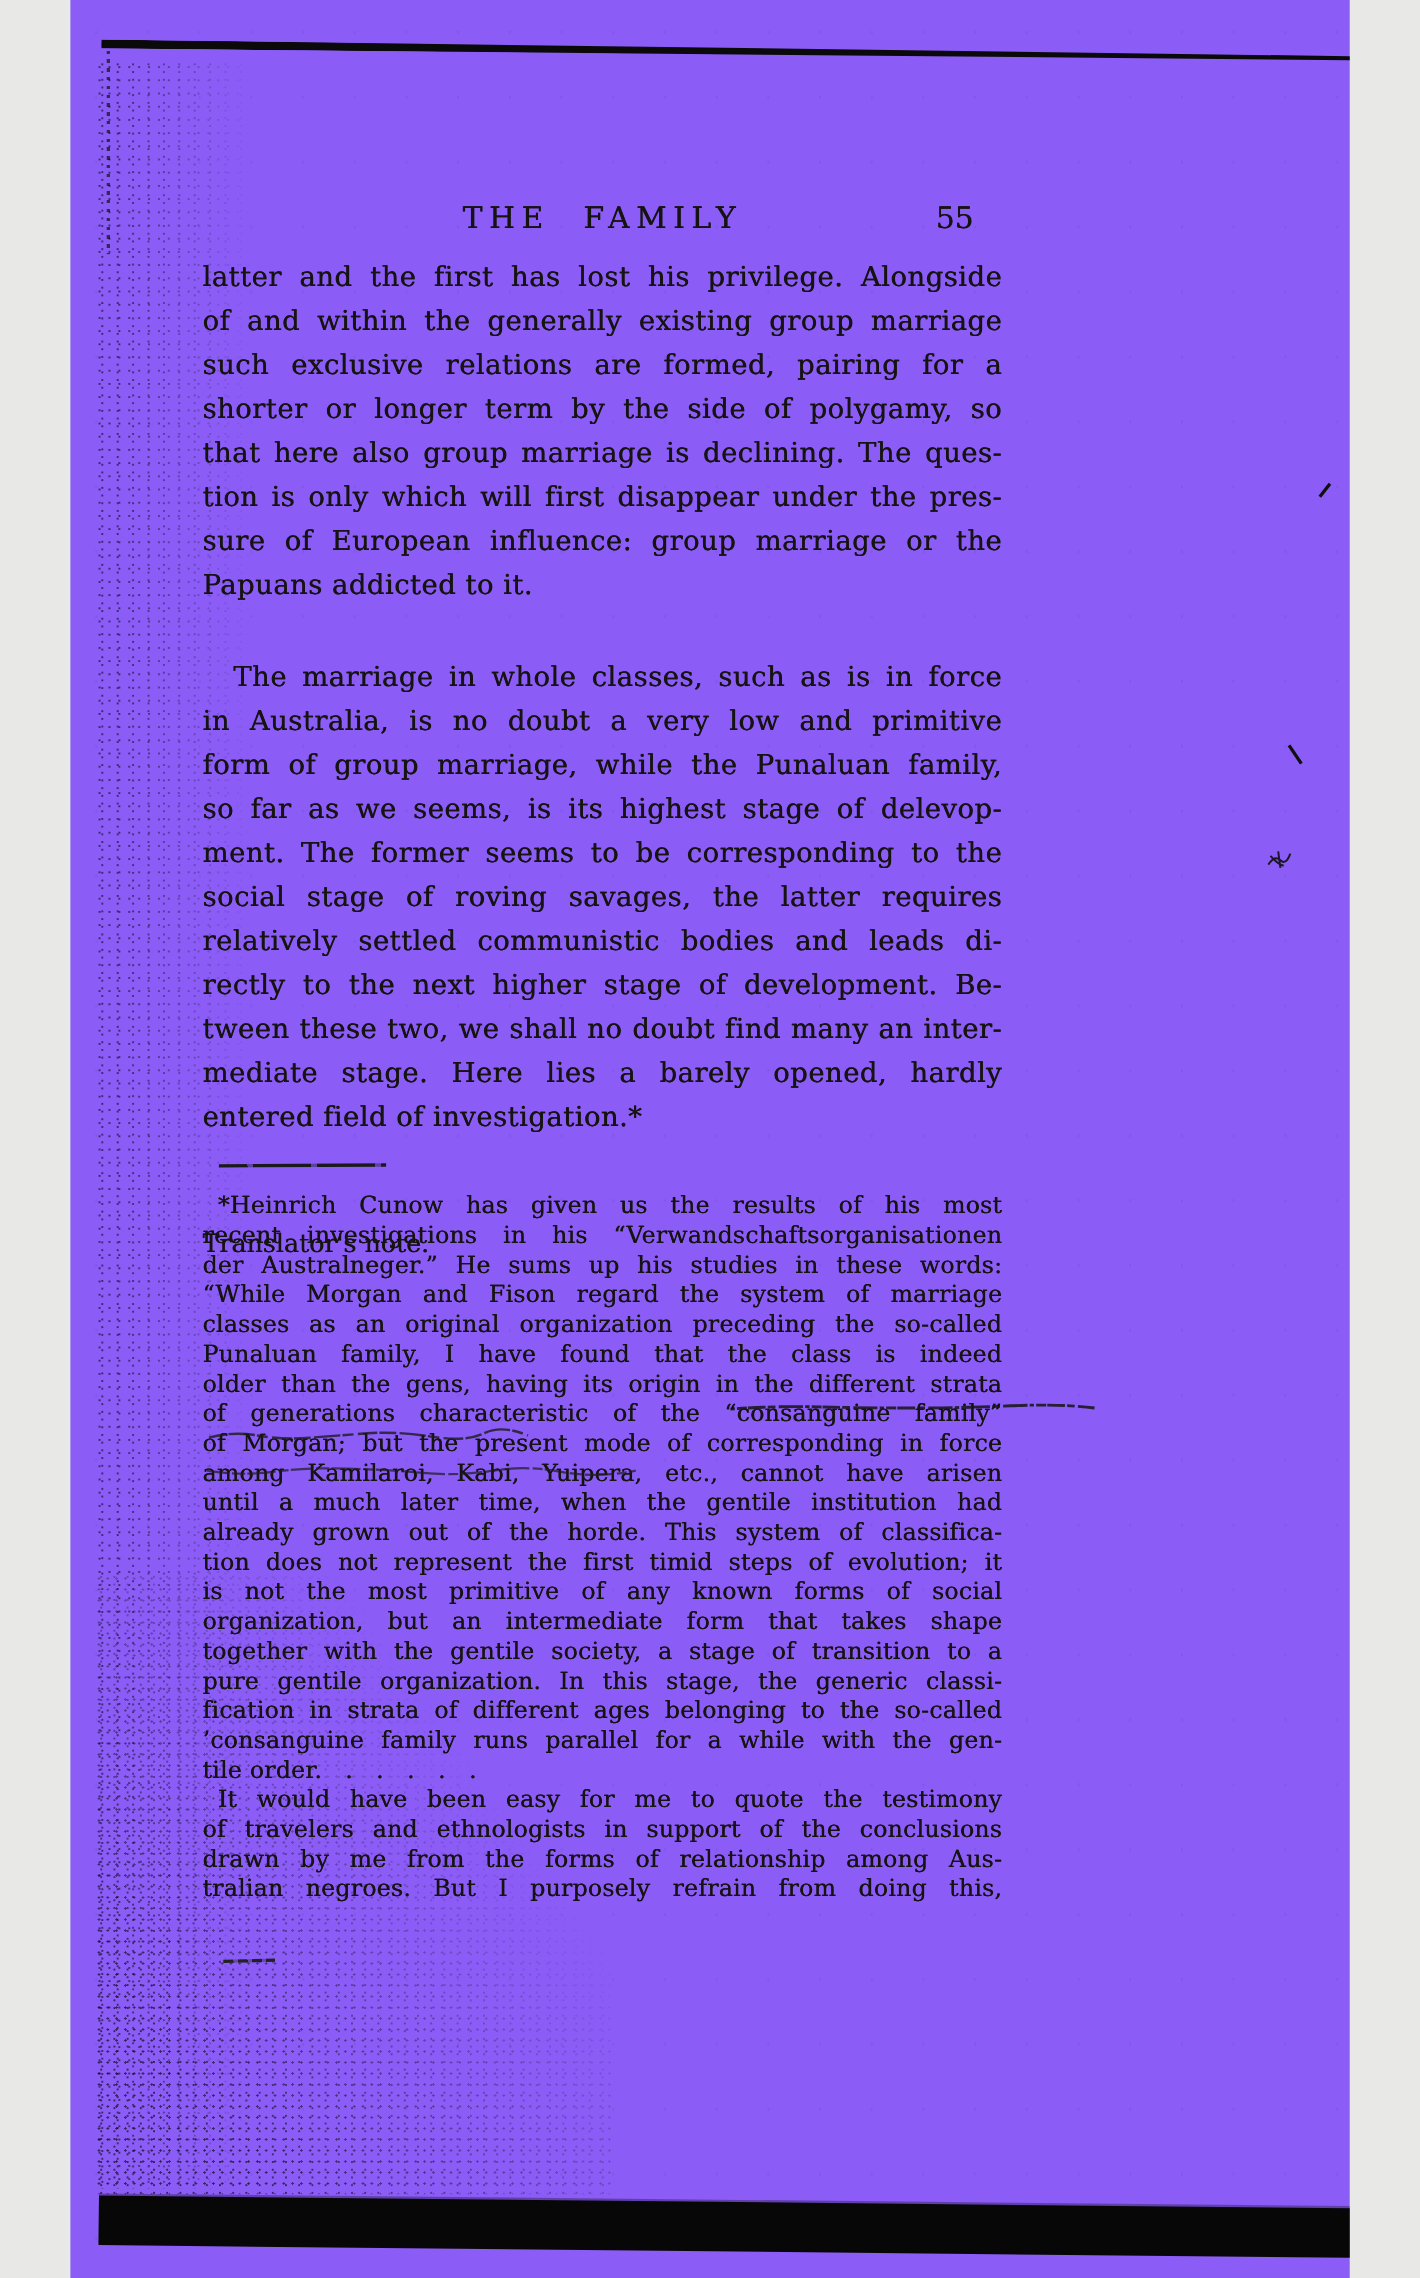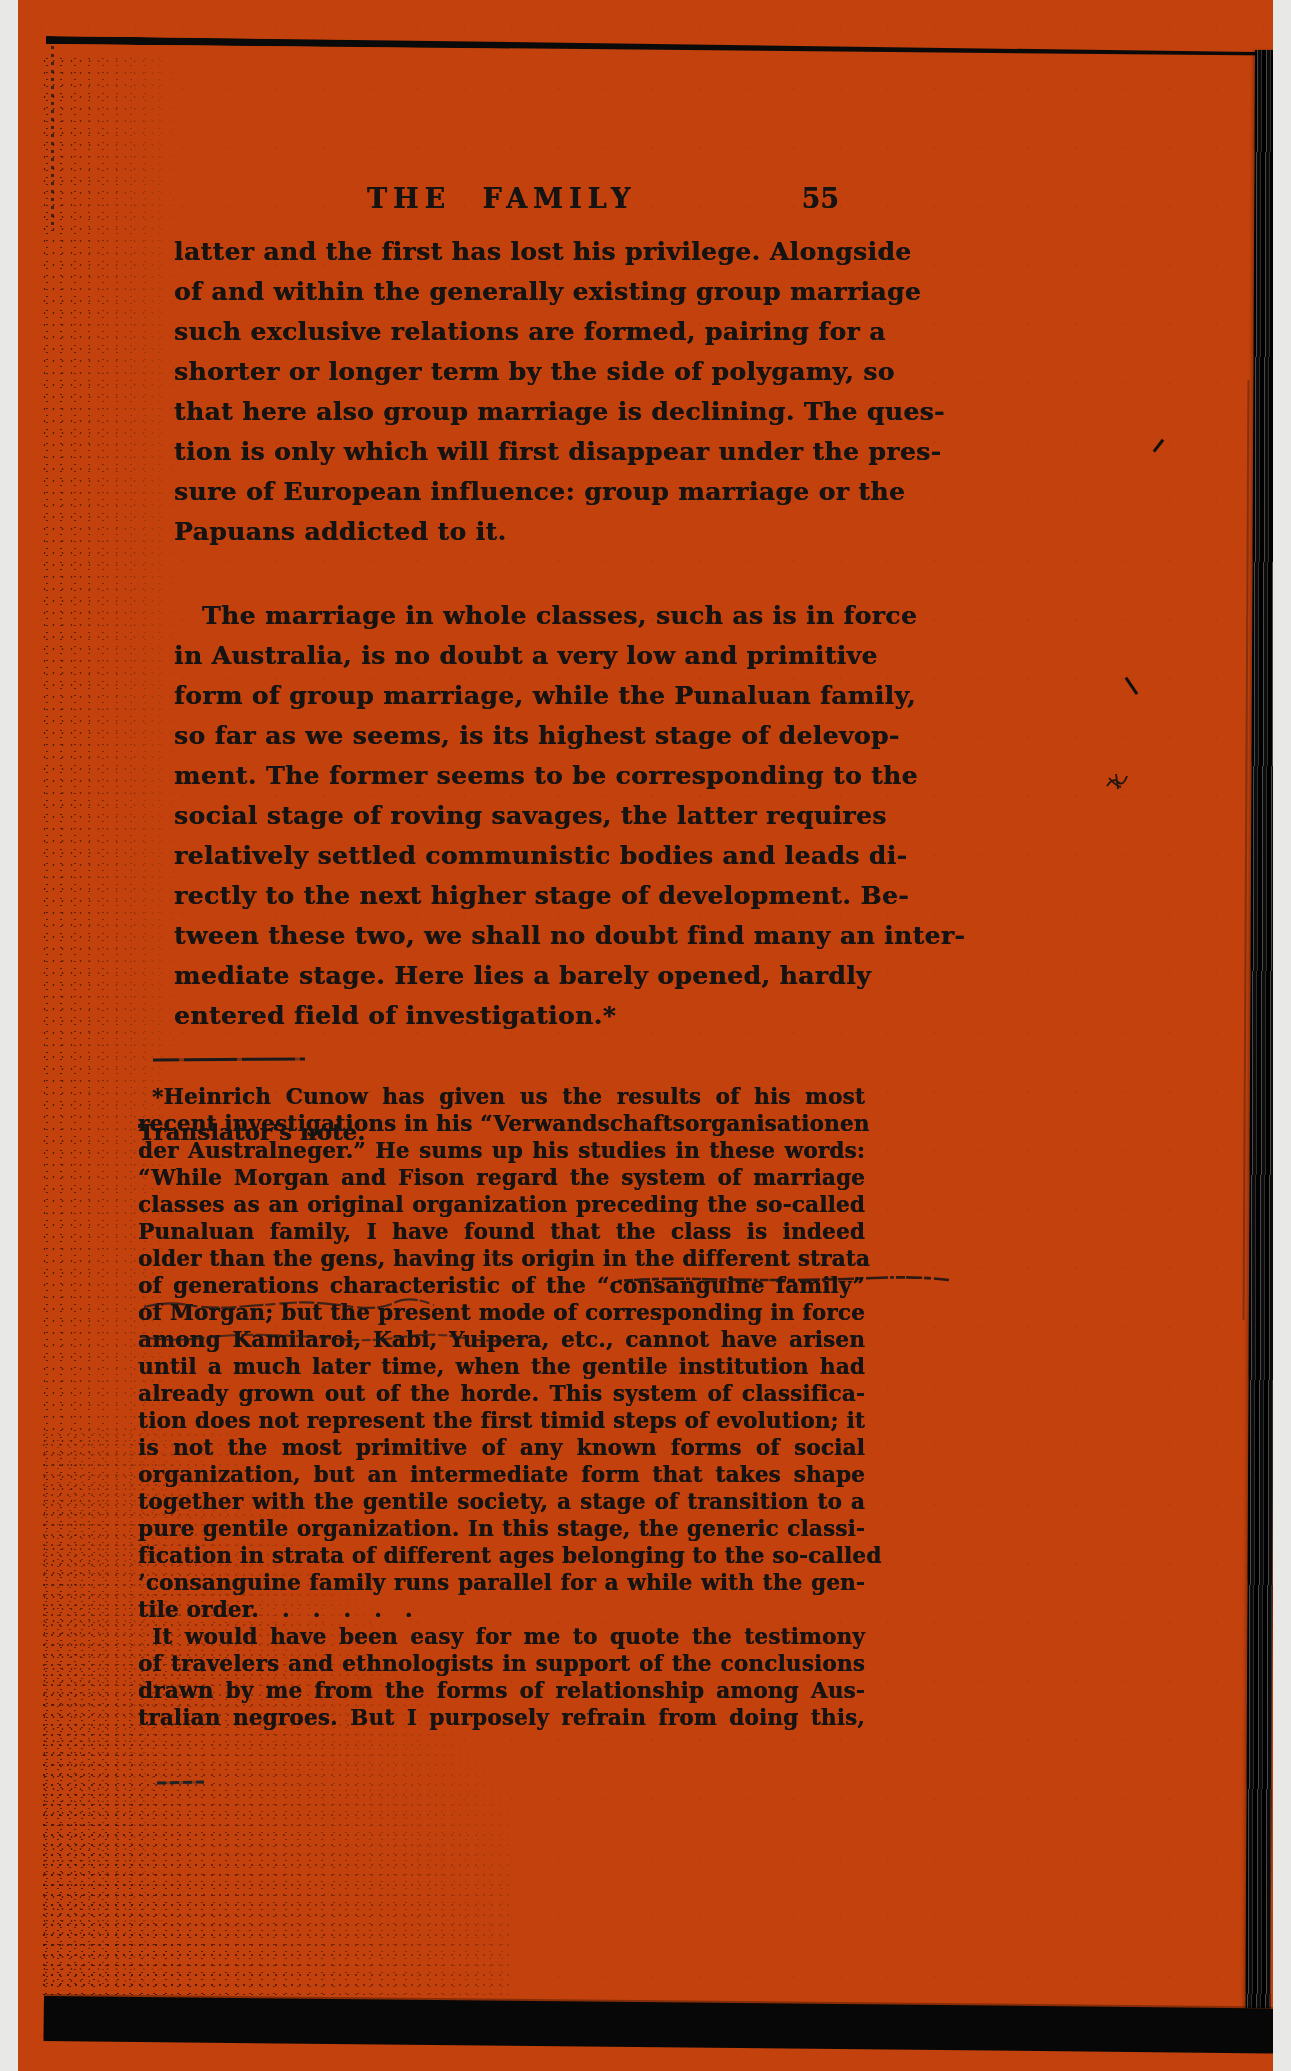--- a/index.html
+++ b/index.html
@@ -1,21 +1,20 @@
 <!DOCTYPE html>
 <html><head>
 <meta charset="utf-8">
 <style>
   html,body{margin:0;padding:0;background:#e8e8e6;}
   #page{
-    position:relative;width:1255px;height:2071px;margin:0 auto;
-    background:#c2410c;overflow:hidden;
+    position:relative;width:1163px;height:2071px;margin:0 auto;
+    background:#8b5cf6;overflow:hidden;
     font-family:"DejaVu Serif","Liberation Serif",serif;
     color:#161412;
-    font-weight:bold;
   }
   
   .edge-top{
     position:absolute;left:28px;top:36px;width:1234px;height:8px;background:#0a0a0a;
     transform:rotate(0.62deg);transform-origin:left center;
     clip-path:polygon(0 0,4% 0,100% 38%,100% 78%,3% 100%,0 100%);
   }
   .edge-right{
     position:absolute;left:1237px;top:50px;width:25px;height:1958px;
     transform:rotate(0.28deg);transform-origin:top center;
@@ -70,21 +69,20 @@
   }
   #page-number{
     position:absolute;right:26px;top:0;font-size:27px;
     text-shadow:.35px 0 0 currentColor;
   }
   .tline{
     text-align:justify;text-align-last:justify;
     font-size:25px;line-height:40px;height:40px;
     letter-spacing:.4px;white-space:nowrap;
     text-shadow:.35px 0 0 currentColor;
-    margin-left:36px;
   }
   .tline.endline{text-align:left;text-align-last:left;}
   .tline.ind{text-indent:28px;}
   #para1{top:232px;}
   #para2{top:596px;}
   .fnline{
     text-align:justify;text-align-last:justify;
     font-size:21.5px;line-height:27px;height:27px;
     letter-spacing:.2px;white-space:nowrap;
     text-shadow:.3px 0 0 currentColor;

